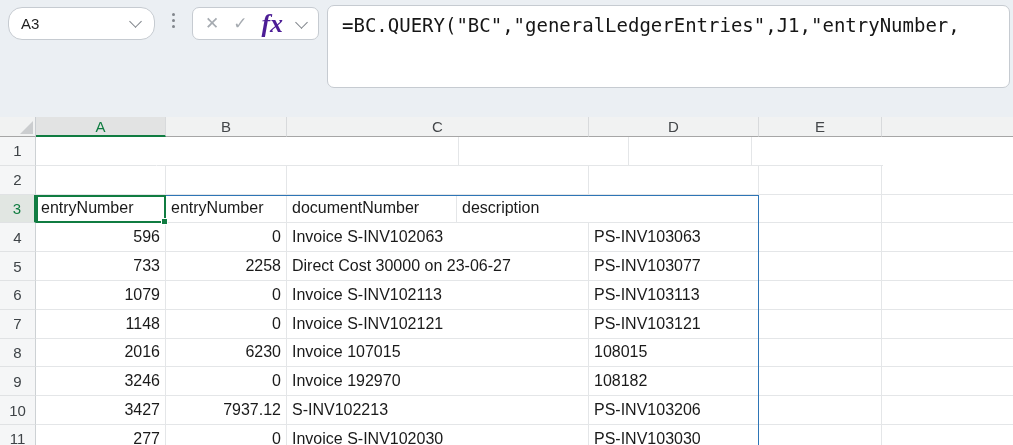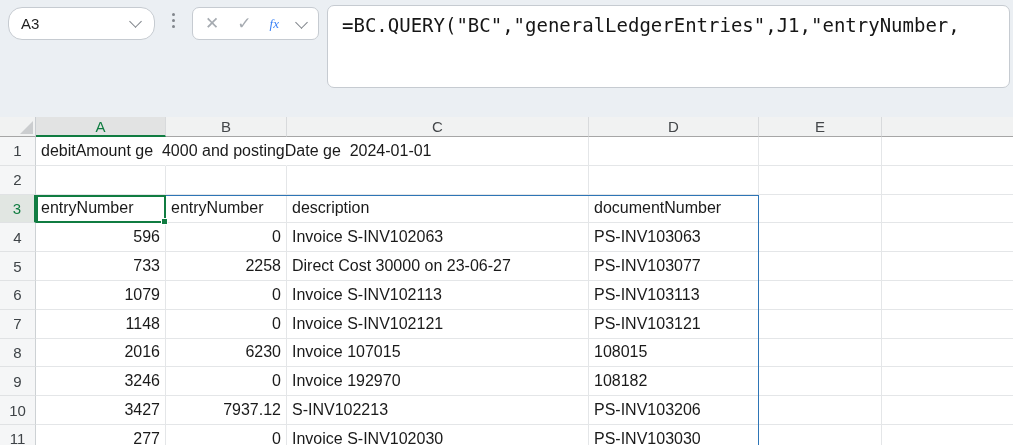--- a/index.html
+++ b/index.html
@@ -13,22 +13,22 @@
   .name-box-text { padding-left:12px; font-size:15px; color:#1f1f1f; flex:1; }
   .chev { width:9px; height:9px; border-right:1.8px solid #7d8288; border-bottom:1.8px solid #7d8288;
           transform:rotate(45deg); margin-top:-4px; }
   .name-box .chev { margin-right:14px; }
   .dots { position:absolute; left:172px; top:13px; display:flex; flex-direction:column; gap:3px; }
   .dots i { width:3px; height:3px; border-radius:50%; background:#81868C; display:block; }
   .fn-box { position:absolute; left:192px; top:7px; width:127px; height:33px; background:#fff;
             border:1px solid #C6CBD1; border-radius:7px; display:flex; align-items:center;
             justify-content:space-between; padding:0 12px; }
   .icon-x, .icon-check { font-size:17px; color:#A6ABB1; line-height:1; }
-  .icon-fx { font-family:"Liberation Serif", serif; font-style:italic; font-weight:400;
-             font-size:13px; color:#3b82f6; line-height:1; }
+  .icon-fx { font-family:"Liberation Serif", serif; font-style:italic; font-weight:700;
+             font-size:26px; color:#4c1d95; line-height:1; }
   .fn-box .chev { margin-top:-2px; }
   .formula-box { position:absolute; left:327px; top:5px; width:683px; height:83px; background:#fff;
                  border:1px solid #C6CBD1; border-radius:7px; padding:6px 10px 0 14px; }
   .formula-line { font-family:"DejaVu Sans Mono", monospace; font-size:19px; line-height:27px;
                   color:#161616; white-space:pre; }
 
   
   .sheet { position:absolute; left:0; top:117px; width:1013px; height:328px; background:#fff; }
   .hdr-row { display:flex; height:20px; }
   .colhdr { background:#F1F2F2; border-bottom:1px solid #A6A6A6; border-right:1px solid #D8DADC;
@@ -92,21 +92,20 @@
     <div class="colhdr sel cA">A</div>
     <div class="colhdr cB">B</div>
     <div class="colhdr cC">C</div>
     <div class="colhdr cD">D</div>
     <div class="colhdr cE">E</div>
     <div class="colhdr cF"></div>
   </div>
 
   <div class="row">
     <div class="rowhdr">1</div>
-    <div class="cell cA noline spill">debitAmount ge  4000 and postingDate ge  2024-01-01</div>
     <div class="cell cB noline"></div>
     <div class="cell cC"></div>
     <div class="cell cD"></div>
     <div class="cell cE"></div>
     <div class="cell cF"></div>
   </div>
 
   <div class="row">
     <div class="rowhdr">2</div>
     <div class="cell cA"></div>
@@ -114,22 +113,22 @@
     <div class="cell cC"></div>
     <div class="cell cD"></div>
     <div class="cell cE"></div>
     <div class="cell cF"></div>
   </div>
 
   <div class="row">
     <div class="rowhdr sel">3</div>
     <div class="cell cA">entryNumber</div>
     <div class="cell cB">entryNumber</div>
+    <div class="cell cD">documentNumber</div>
     <div class="cell cC">description</div>
-    <div class="cell cD">documentNumber</div>
     <div class="cell cE"></div>
     <div class="cell cF"></div>
   </div>
 
   <div class="row">
     <div class="rowhdr">4</div>
     <div class="cell cA num">596</div>
     <div class="cell cB num">0</div>
     <div class="cell cC">Invoice S-INV102063</div>
     <div class="cell cD">PS-INV103063</div>

